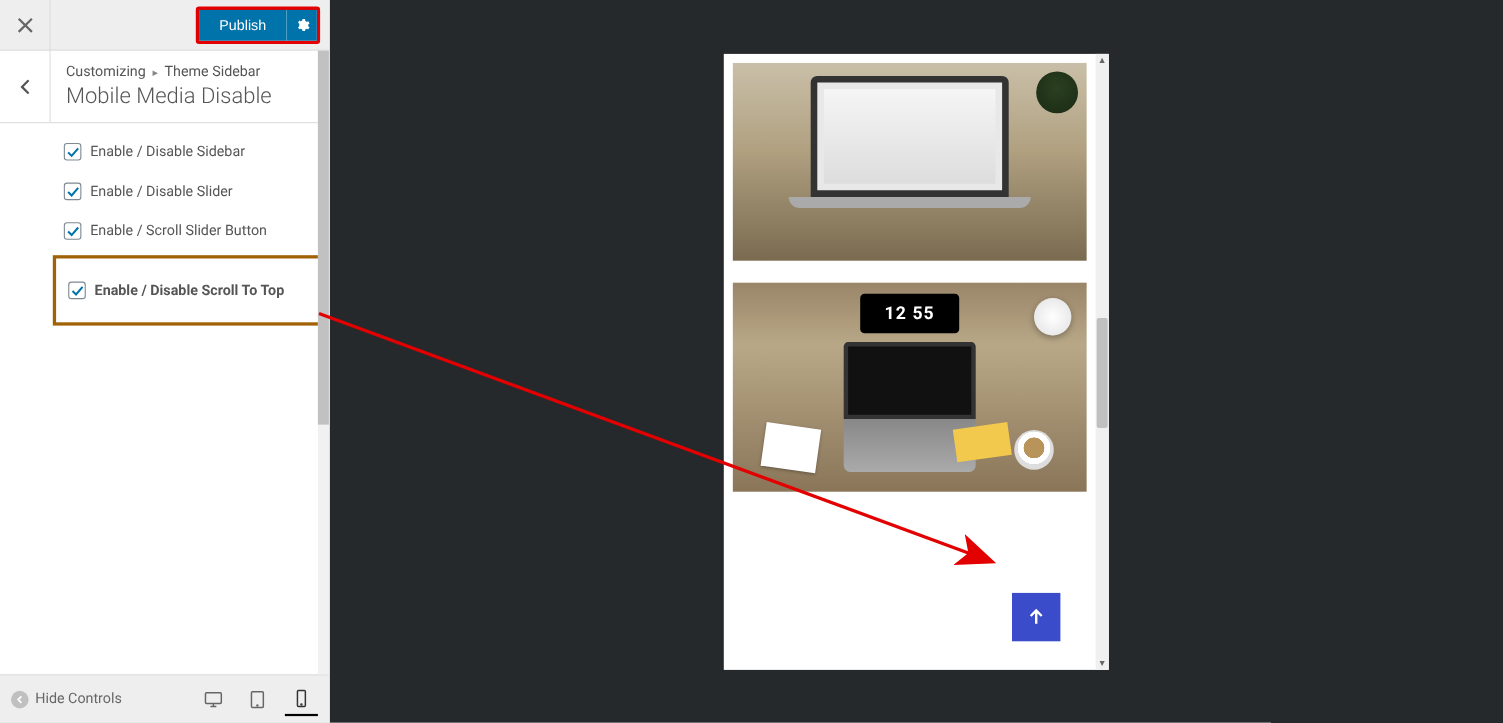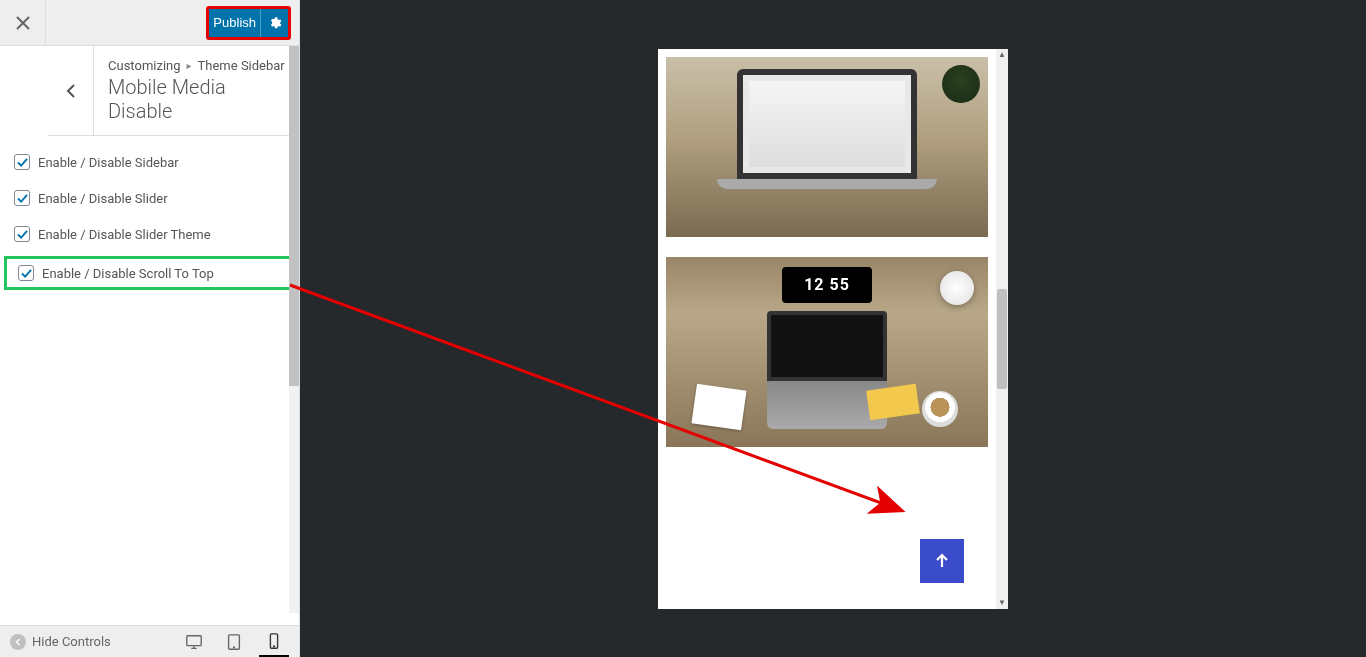--- a/index.html
+++ b/index.html
@@ -4,37 +4,37 @@
 <style>
 * { box-sizing: border-box; margin: 0; padding: 0; }
 body { font-family: -apple-system, BlinkMacSystemFont, "Segoe UI", Roboto, sans-serif; font-size: 13px; color: #444; width: 1366px; height: 657px; overflow: hidden; position: relative; }
 .app { display: flex; height: 657px; width: 1366px; }
 .sidebar { width: 300px; background: #fff; border-right: 1px solid #ddd; display: flex; flex-direction: column; position: relative; }
 .topbar { height: 46px; display: flex; align-items: center; border-bottom: 1px solid #ddd; background: #eee; }
 .close-btn { width: 46px; height: 46px; display: flex; align-items: center; justify-content: center; border-right: 1px solid #ddd; cursor: pointer; }
 .close-btn svg { width: 14px; height: 14px; }
 .topbar-spacer { flex: 1; }
 .publish-wrap { display: flex; align-items: center; gap: 0; margin-right: 8px; border: 3px solid #e30000; border-radius: 3px; }
-.publish-btn { background: #0073aa; color: #fff; border: none; height: 28px; padding: 0 4px; font-size: 13px; cursor: pointer; display: flex; align-items: center; }
+.publish-btn { background: #0073aa; color: #fff; border: none; height: 28px; padding: 0 18px; font-size: 13px; cursor: pointer; display: flex; align-items: center; }
 .gear-btn { background: #0073aa; color: #fff; border: none; border-left: 1px solid rgba(255,255,255,.3); height: 28px; width: 28px; display: flex; align-items: center; justify-content: center; cursor: pointer; }
 .gear-btn svg { width: 14px; height: 14px; fill: #fff; }
-.header { display: flex; border-bottom: 1px solid #ddd; margin-left: 48px; }
+.header { display: flex; border-bottom: 1px solid #ddd; }
 .back-btn { width: 46px; display: flex; align-items: center; justify-content: center; border-right: 1px solid #ddd; cursor: pointer; }
 .back-btn svg { width: 10px; height: 14px; }
 .header-text { padding: 12px 14px; flex: 1; }
 .breadcrumb { font-size: 13px; color: #555; display: flex; align-items: center; gap: 6px; }
 .breadcrumb-caret { font-size: 10px; color: #888; }
 .section-title { font-size: 20px; font-weight: 300; color: #555; margin-top: 2px; }
-.controls { padding: 8px 0; flex: 1; position: relative; }
+.controls { padding: 8px 0; flex: 1; position: relative; margin-left: 44px; }
 .control-row { padding: 10px 14px; display: flex; align-items: center; gap: 8px; }
-.control-row.highlight { border: 3px solid #22c55e; margin: 4px 4px; padding: 6px 11px; }
+.control-row.highlight { border: 3px solid #a16207; margin: 4px 4px; padding: 21px 11px; font-weight: bold; }
 .cb { width: 16px; height: 16px; border: 1px solid #7e8993; border-radius: 3px; display: inline-flex; align-items: center; justify-content: center; background: #fff; cursor: pointer; }
 .cb svg { width: 11px; height: 11px; }
 .control-row label { color: #555; cursor: pointer; }
-.footer { height: 32px; border-top: 1px solid #ddd; display: flex; align-items: center; padding: 0 10px; gap: 10px; background: #eee; }
+.footer { height: 44px; border-top: 1px solid #ddd; display: flex; align-items: center; padding: 0 10px; gap: 10px; background: #eee; }
 .hide-controls { display: flex; align-items: center; gap: 6px; color: #666; cursor: pointer; }
 .hide-controls-icon { width: 16px; height: 16px; border-radius: 50%; background: #c0c0c0; display: flex; align-items: center; justify-content: center; }
 .hide-controls-icon svg { width: 8px; height: 8px; fill: #fff; }
 .footer-spacer { flex: 1; }
 .device-btn { width: 30px; height: 30px; display: flex; align-items: center; justify-content: center; cursor: pointer; color: #666; }
 .device-btn.active { border-bottom: 2px solid #000; }
 .device-btn svg { width: 18px; height: 18px; }
 .sidebar-scrollbar { position: absolute; right: 0; top: 46px; bottom: 44px; width: 10px; background: #f1f1f1; }
 .sidebar-thumb { position: absolute; top: 0; width: 10px; height: 340px; background: #c1c1c1; }
 .preview { flex: 1; background: #26292c; display: flex; align-items: center; justify-content: center; }
@@ -119,21 +119,21 @@
             </svg>
           </span>
         <label>Enable / Disable Slider</label>
       </div>
       <div class="control-row">
         <span class="cb">
             <svg viewBox="0 0 12 12">
               <path d="M1 6 L4.5 9.5 L11 2" stroke="#0073aa" stroke-width="2" fill="none"></path>
             </svg>
           </span>
-        <label>Enable / Disable Slider Theme</label>
+        <label>Enable / Scroll Slider Button</label>
       </div>
       <div class="control-row highlight">
         <span class="cb">
             <svg viewBox="0 0 12 12">
               <path d="M1 6 L4.5 9.5 L11 2" stroke="#0073aa" stroke-width="2" fill="none"></path>
             </svg>
           </span>
         <label>Enable / Disable Scroll To Top</label>
       </div>
     </div>

